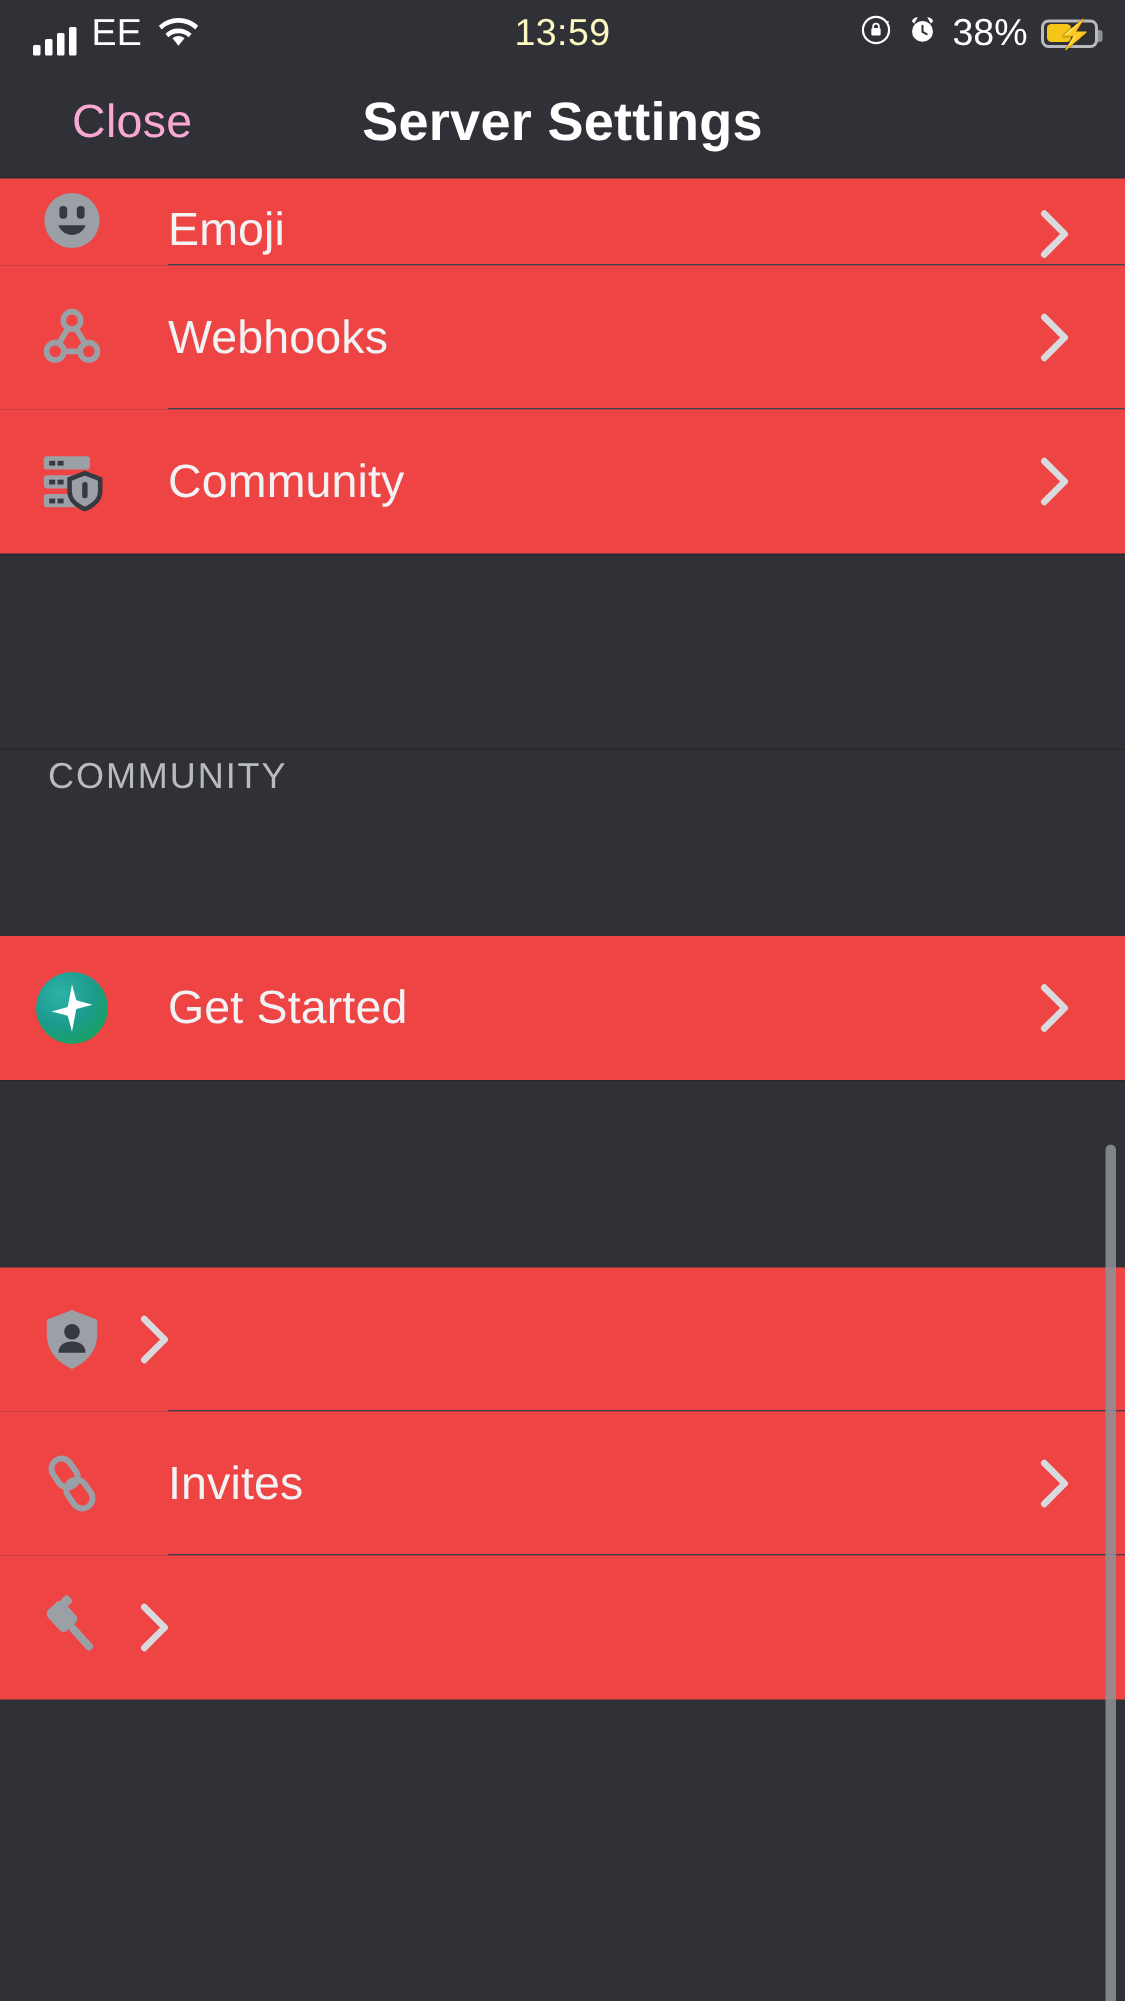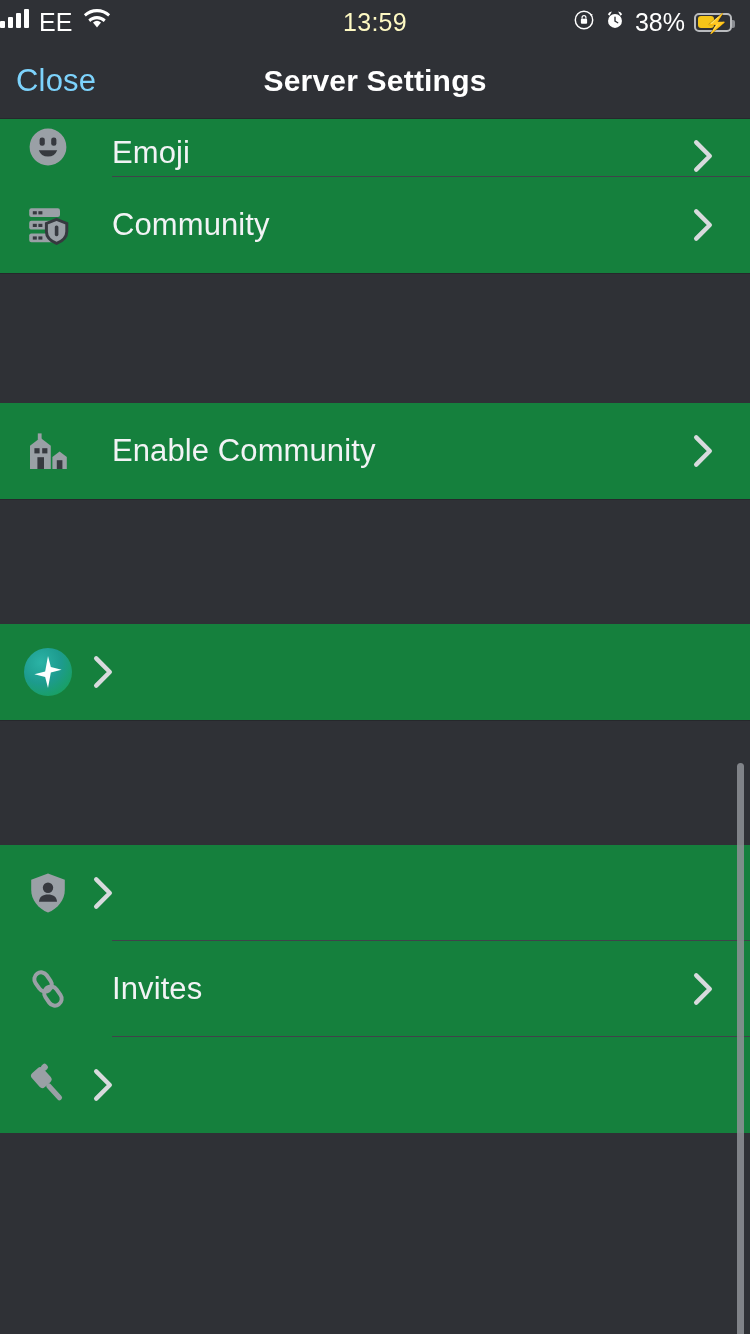--- a/index.html
+++ b/index.html
@@ -10,21 +10,21 @@
     overflow:hidden;
   }
   #screen { position:relative; width:750px; height:1334px; background:#2f3136; overflow:hidden; }
 
   
   .statusbar {
     position:relative; height:44px; width:750px;
     background:#2f3136; color:#ffffff;
     display:flex; align-items:center;
   }
-  .sb-left { display:flex; align-items:flex-start; gap:10px; }
+  .sb-left { display:flex; align-items:flex-end; gap:10px; padding-left:22px; }
   .sb-carrier { font-size:25px; letter-spacing:.2px; color:#fff; }
   .sb-center {
     position:absolute; left:0; right:0; top:0; height:44px;
     display:flex; align-items:center; justify-content:center;
     pointer-events:none;
   }
   .sb-time { font-size:25px; color:#fef9c3; letter-spacing:.3px; }
   .sb-right {
     position:absolute; right:18px; top:0; height:44px;
     display:flex; align-items:center; gap:9px;
@@ -57,27 +57,27 @@
     text-shadow:0 0 1px #2f3136;
   }
 
   
   .navbar {
     position:relative; height:74px; width:750px;
     background:#2f3136;
     display:flex; align-items:center;
   }
   .nav-close {
-    padding-left:16px; font-size:31px; color:#7dd3fc;
+    padding-left:48px; font-size:31px; color:#f9a8d4;
     font-weight:400; letter-spacing:.2px; cursor:pointer;
   }
   .nav-title {
     position:absolute; left:0; right:0; top:0; height:74px;
     display:flex; align-items:center; justify-content:center;
-    font-size:30px; font-weight:bold; color:#ffffff; letter-spacing:.2px;
+    font-size:36px; font-weight:bold; color:#ffffff; letter-spacing:.2px;
     pointer-events:none;
   }
 
   
   .scroll {
     position:relative; width:750px; height:1216px;
     background:#2f3136; overflow:hidden;
   }
   .hairline-top { height:1px; background:#26282c; width:100%; }
 
@@ -93,21 +93,21 @@
     padding:0 0 18px 32px;
     font-size:24px; letter-spacing:1.3px;
     color:#b9bbbe; text-transform:uppercase;
     display:flex; align-items:flex-end; height:100%;
   }
   .section-spacer { height:52px; background:#2f3136; }
 
   .row {
     position:relative;
     display:flex; align-items:center;
-    height:96px; background:#15803d;
+    height:96px; background:#ef4444;
     cursor:pointer; padding-left:24px; padding-right:24px;
   }
   .row.clipped { height:58px; align-items:flex-end; padding-bottom:6px; }
   .row .sep {
     position:absolute; left:112px; right:0; bottom:0;
     height:1px; background:#3f434a;
   }
 
   .row-icon {
     width:64px; min-width:64px; height:48px;
@@ -211,20 +211,39 @@
         </div>
         <div class="row-label">Emoji</div>
         <div class="chev">
           <svg width="22" height="34" viewBox="0 0 12 20">
               <path d="M2 2l8 8-8 8" fill="none" stroke="#d8dadd" stroke-width="2.6" stroke-linecap="round" stroke-linejoin="round"></path>
             </svg>
         </div>
         <div class="sep"></div>
       </div>
 
+      <div class="row">
+        <div class="row-icon">
+          <svg width="48" height="48" viewBox="0 0 24 24">
+            <circle cx="12" cy="6.3" r="2.9" fill="none" stroke="#9aa0a6" stroke-width="1.9"></circle>
+            <circle cx="6.4" cy="16.6" r="2.9" fill="none" stroke="#9aa0a6" stroke-width="1.9"></circle>
+            <circle cx="17.6" cy="16.6" r="2.9" fill="none" stroke="#9aa0a6" stroke-width="1.9"></circle>
+            <path d="M10.7 8.9L7.6 14" fill="none" stroke="#9aa0a6" stroke-width="1.9" stroke-linecap="round"></path>
+            <path d="M13.3 8.9L16.4 14" fill="none" stroke="#9aa0a6" stroke-width="1.9" stroke-linecap="round"></path>
+            <path d="M9.3 16.6h5.4" fill="none" stroke="#9aa0a6" stroke-width="1.9" stroke-linecap="round"></path>
+          </svg>
+        </div>
+        <div class="row-label">Webhooks</div>
+        <div class="chev">
+          <svg width="22" height="34" viewBox="0 0 12 20">
+              <path d="M2 2l8 8-8 8" fill="none" stroke="#d8dadd" stroke-width="2.6" stroke-linecap="round" stroke-linejoin="round"></path>
+            </svg>
+        </div>
+        <div class="sep"></div>
+      </div>
 
       <div class="row last">
         <div class="row-icon">
           <svg width="48" height="48" viewBox="0 0 24 24">
             <rect x="2.6" y="3.6" width="15.4" height="4.4" rx="1.1" fill="#9aa0a6"></rect>
             <rect x="2.6" y="9.9" width="15.4" height="4.4" rx="1.1" fill="#9aa0a6"></rect>
             <rect x="2.6" y="16.2" width="15.4" height="4.4" rx="1.1" fill="#9aa0a6"></rect>
             <rect x="4.4" y="5.1" width="2" height="1.6" fill="#36393f"></rect>
             <rect x="7.2" y="5.1" width="2" height="1.6" fill="#36393f"></rect>
             <rect x="4.4" y="11.4" width="2" height="1.6" fill="#36393f"></rect>
@@ -242,56 +261,35 @@
             </svg>
         </div>
 
       </div>
     </div>
 
     <div class="gap" style="height:130px">
       <div class="section-spacer"></div>
       <div class="section-header">COMMUNITY</div>
     </div>
-    <div class="section">
-      <div class="row last">
-        <div class="row-icon">
-          <svg width="48" height="48" viewBox="0 0 24 24">
-            <path d="M3 21V9.4l5.2-4 5.2 4V21z" fill="#9aa0a6"></path>
-            <rect x="6.9" y="3.2" width="1.9" height="3.2" fill="#9aa0a6"></rect>
-            <rect x="5.2" y="10.6" width="2.6" height="2.6" fill="#36393f"></rect>
-            <rect x="9.1" y="10.6" width="2.6" height="2.6" fill="#36393f"></rect>
-            <rect x="6.7" y="15.1" width="3.3" height="5.9" fill="#36393f"></rect>
-            <path d="M14.2 21v-6l3.6-2.8 3.6 2.8v6z" fill="#9aa0a6"></path>
-            <rect x="16.4" y="16.6" width="2.8" height="4.4" fill="#36393f"></rect>
-          </svg>
-        </div>
-        <div class="row-label">Enable Community</div>
-        <div class="chev">
-          <svg width="22" height="34" viewBox="0 0 12 20">
-              <path d="M2 2l8 8-8 8" fill="none" stroke="#d8dadd" stroke-width="2.6" stroke-linecap="round" stroke-linejoin="round"></path>
-            </svg>
-        </div>
-
-      </div>
-    </div>
 
     <div class="gap" style="height:125px">
       <div class="section-spacer"></div>
       <div class="section-header">SERVER SUBSCRIPTIONS</div>
     </div>
     <div class="section">
       <div class="row last">
         <div class="row-icon">
           <span class="badge-circle">
             <svg width="36" height="36" viewBox="0 0 24 24">
               <path d="M12 1.4l1.9 7.2 5.2-5.2-5.2 5.2 7.2 1.9-7.2 1.9 5.2 5.2-5.2-5.2L12 22.6l-1.9-7.2-5.2 5.2 5.2-5.2-7.2-1.9 7.2-1.9-5.2-5.2 5.2 5.2z" fill="#ffffff"></path>
             </svg>
           </span>
         </div>
+        <div class="row-label">Get Started</div>
         <div class="chev">
           <svg width="22" height="34" viewBox="0 0 12 20">
               <path d="M2 2l8 8-8 8" fill="none" stroke="#d8dadd" stroke-width="2.6" stroke-linecap="round" stroke-linejoin="round"></path>
             </svg>
         </div>
 
       </div>
     </div>
 
     <div class="gap" style="height:125px">

